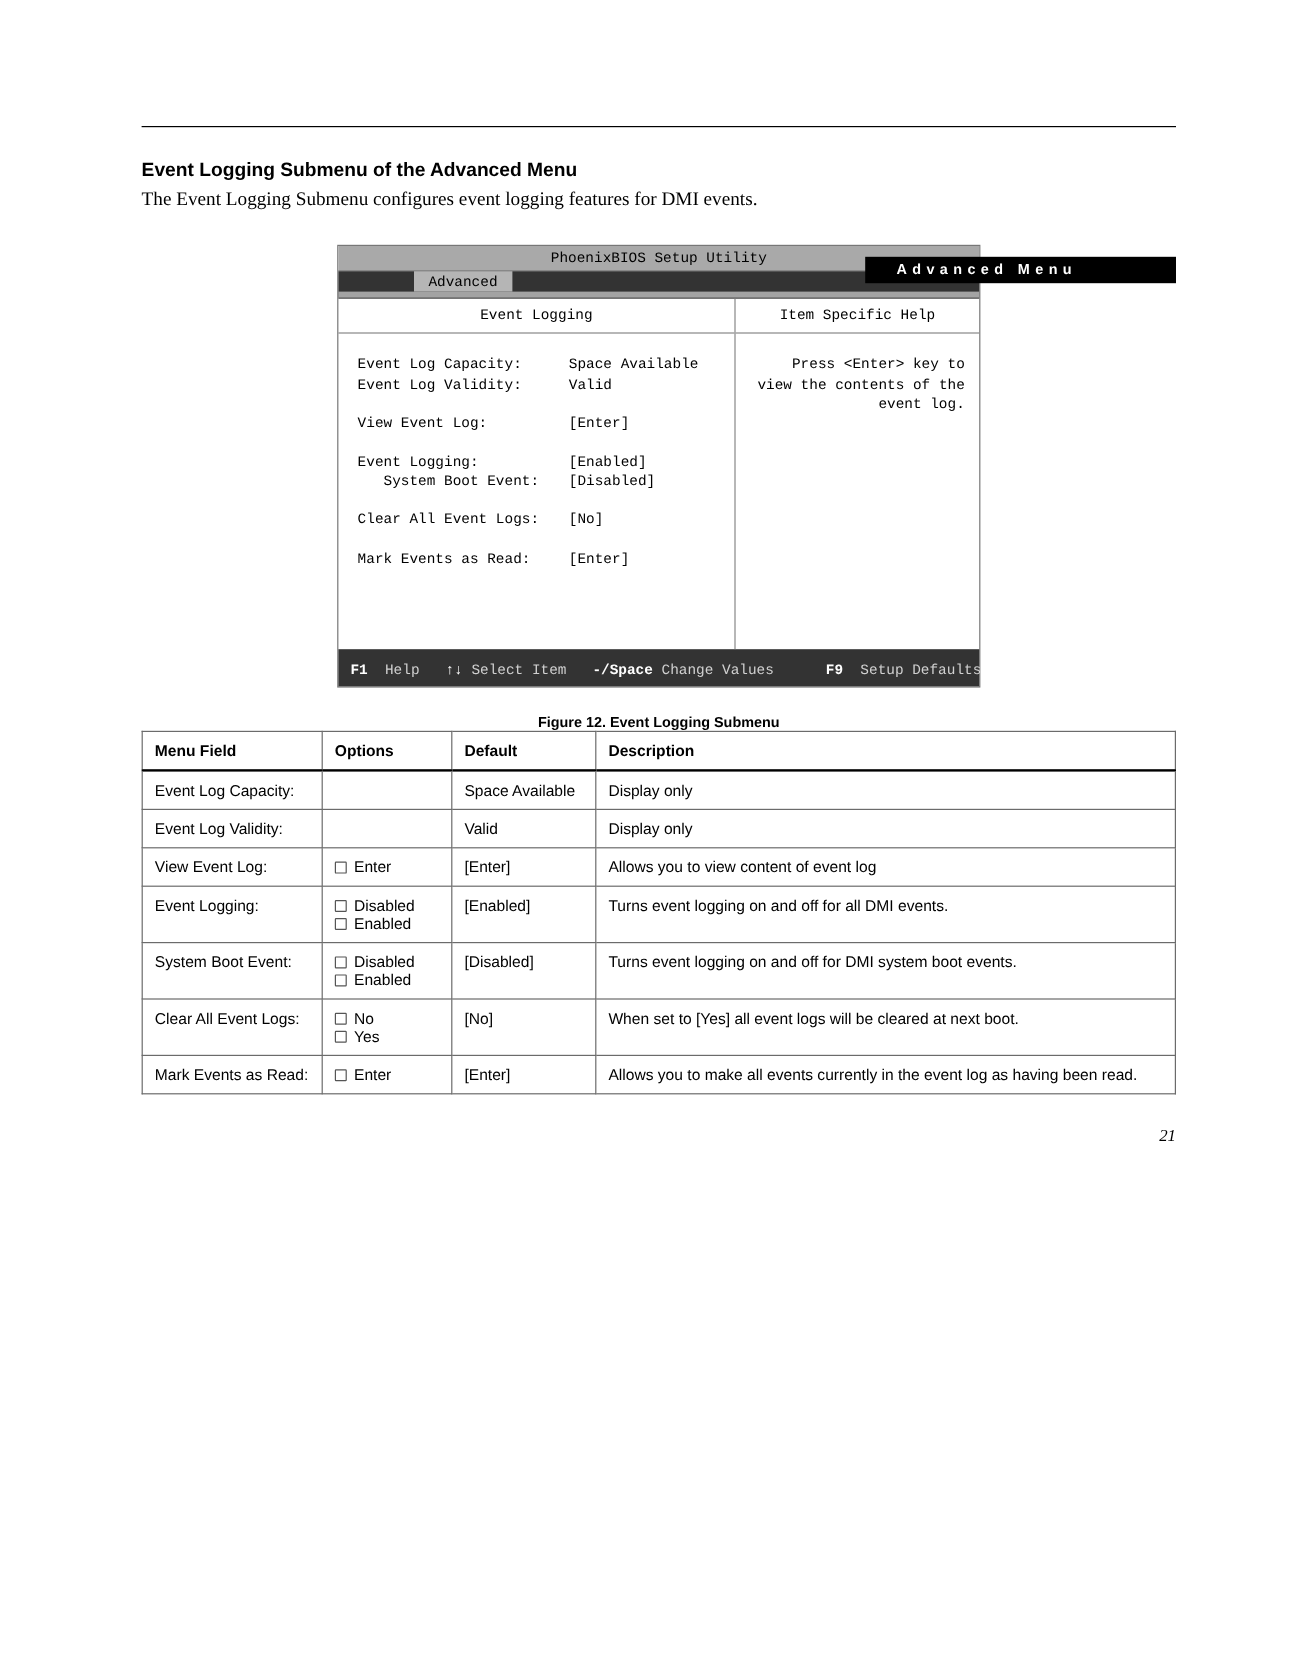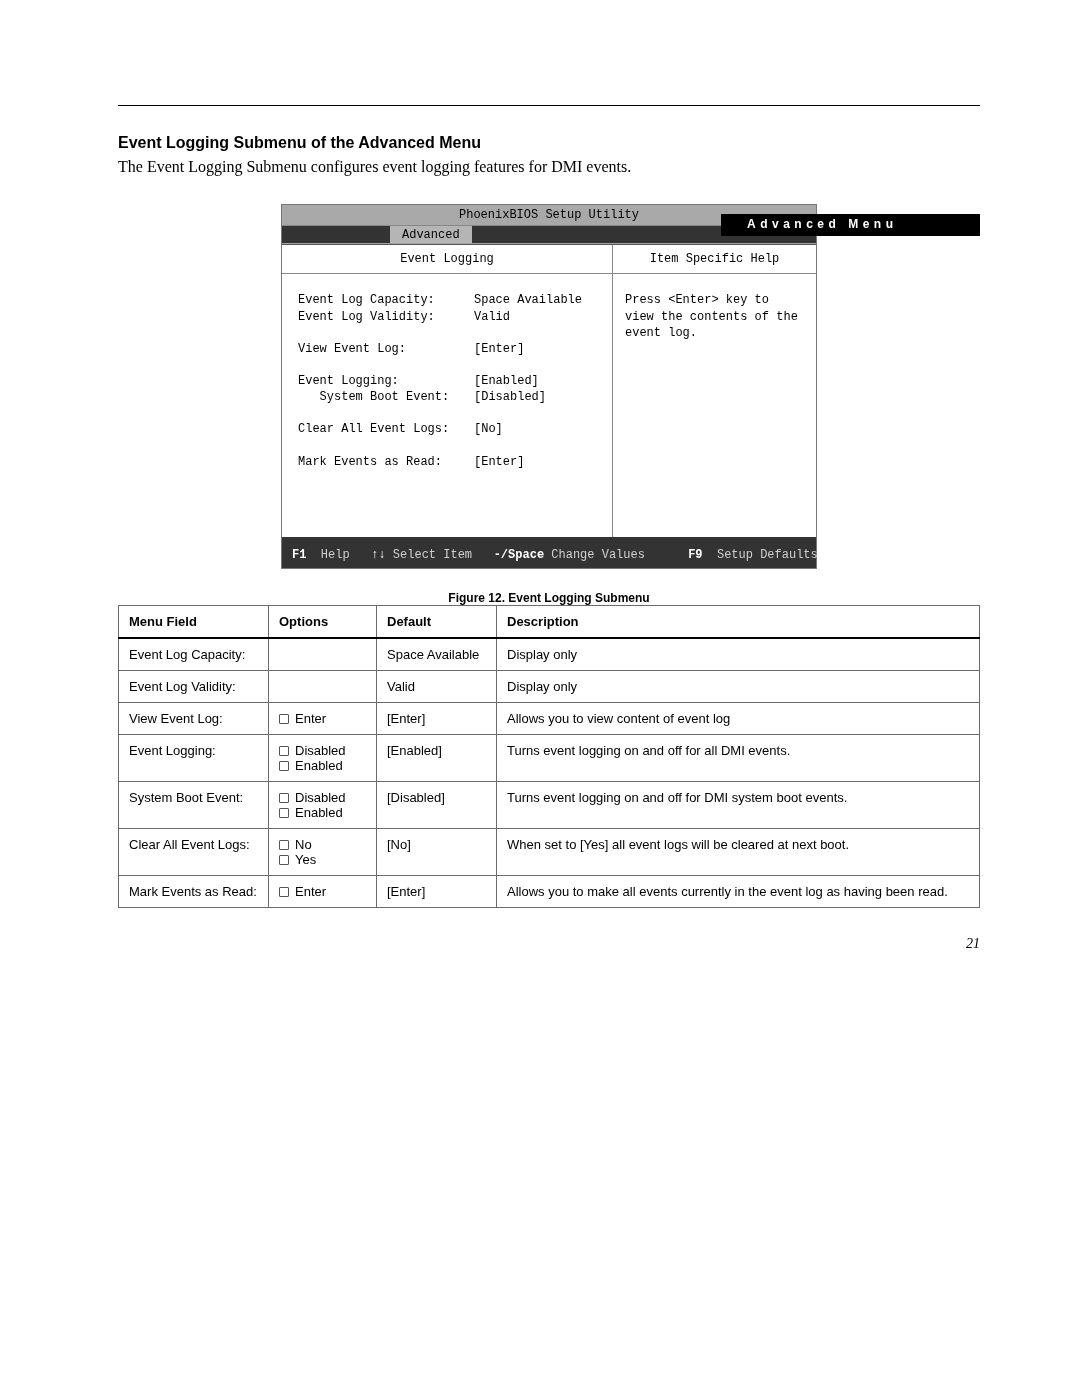--- a/index.html
+++ b/index.html
@@ -64,23 +64,22 @@
     color: #000;
     padding: 2px 0 2px 0;
     font-weight: normal;
     border-bottom: 1px solid #888;
   }
   .bios-tabs {
     background: #333;
     color: #ddd;
     display: flex;
     font-size: 12px;
-    border-bottom: 1px solid #a3a3a3;
+    border-bottom: 5px solid #a3a3a3;
     height: 17px;
-    padding-left: 45px;
   }
   .bios-tab-empty { width: 63px; }
   .bios-tab-active {
     background: #b5b5b5;
     color: #000;
     padding: 1px 12px 1px 12px;
   }
   .bios-body {
     display: flex;
     border-top: 1px solid #555;
@@ -109,20 +108,21 @@
     display: flex;
     flex-direction: column;
   }
   .bios-right-head {
     text-align: center;
     border-bottom: 1px solid #888;
     padding: 6px 0;
   }
   .bios-right-body {
     padding: 18px 12px;
+    text-align: right;
   }
   .bios-foot {
     background: #333;
     color: #d0d0d0;
     padding: 10px 10px 5px 10px;
     font-size: 12px;
   }
   .bios-foot-row { white-space: pre; }
   .bios-key { color: #fff; font-weight: bold; }
   .bios-enter { color: #fff; font-weight: bold; }

